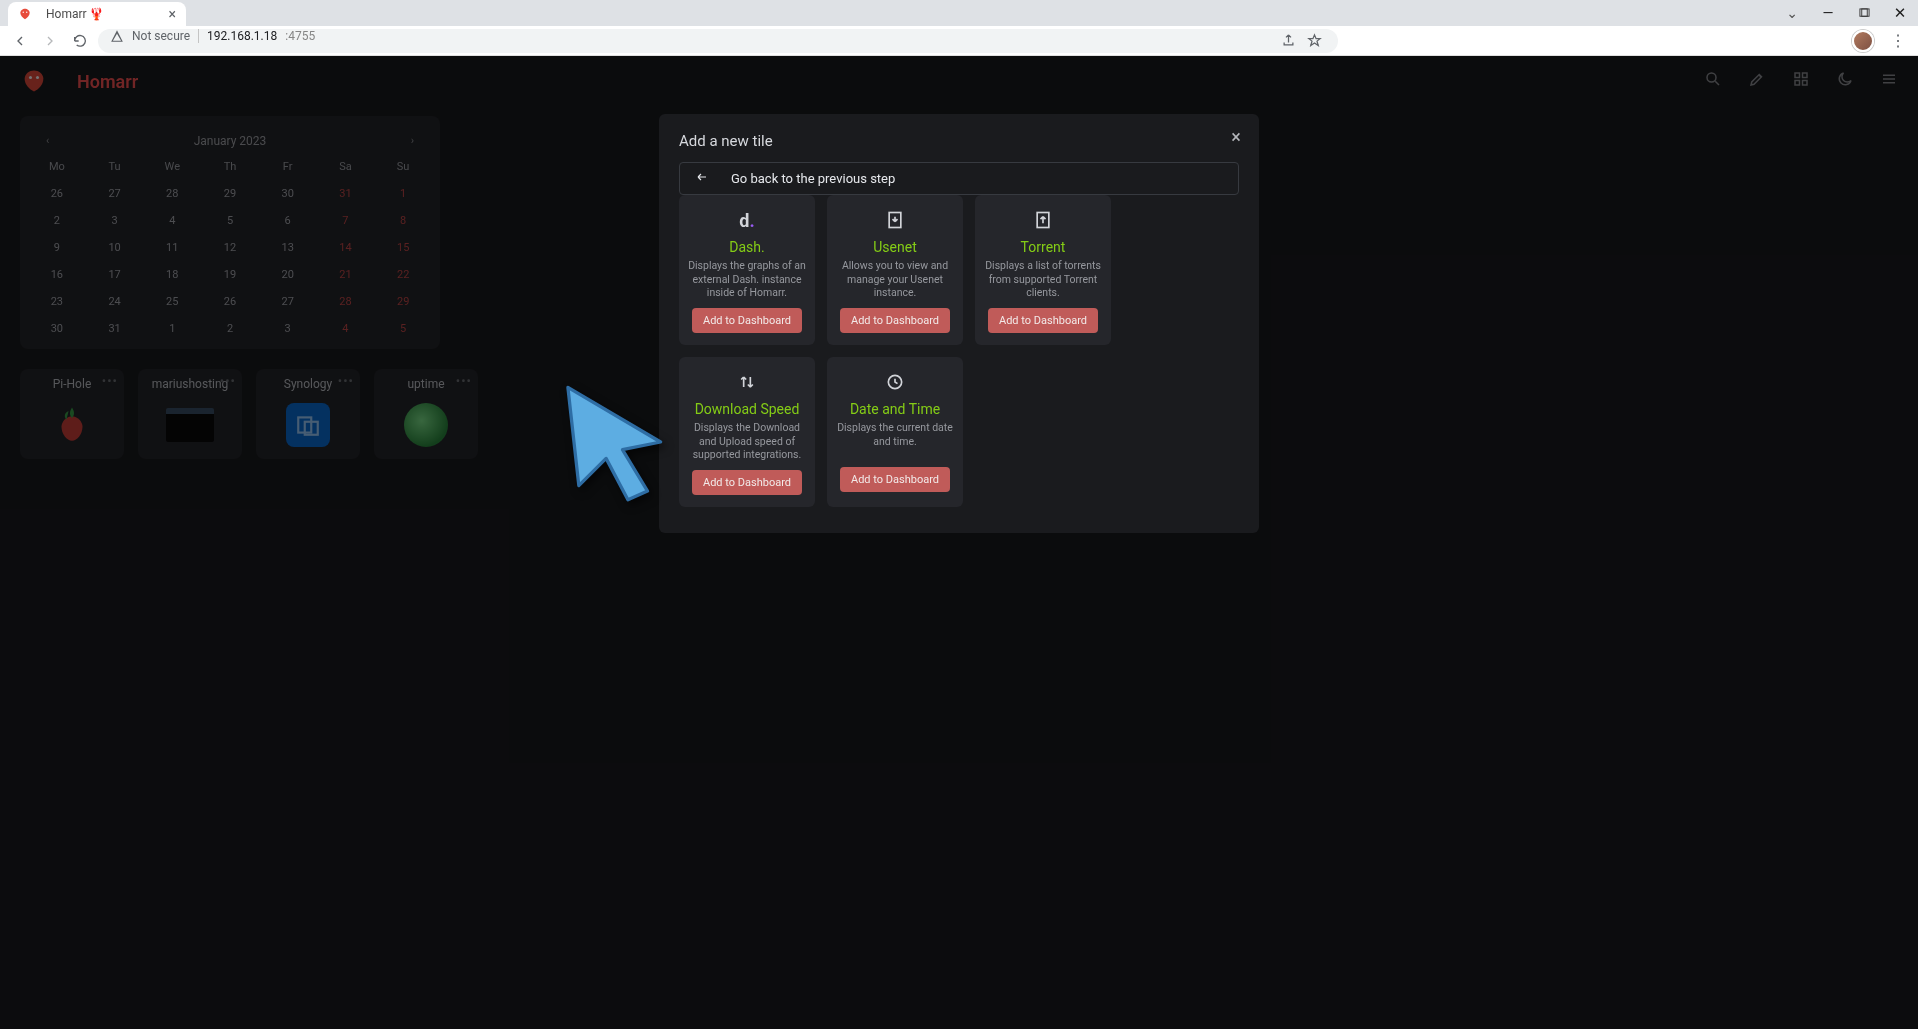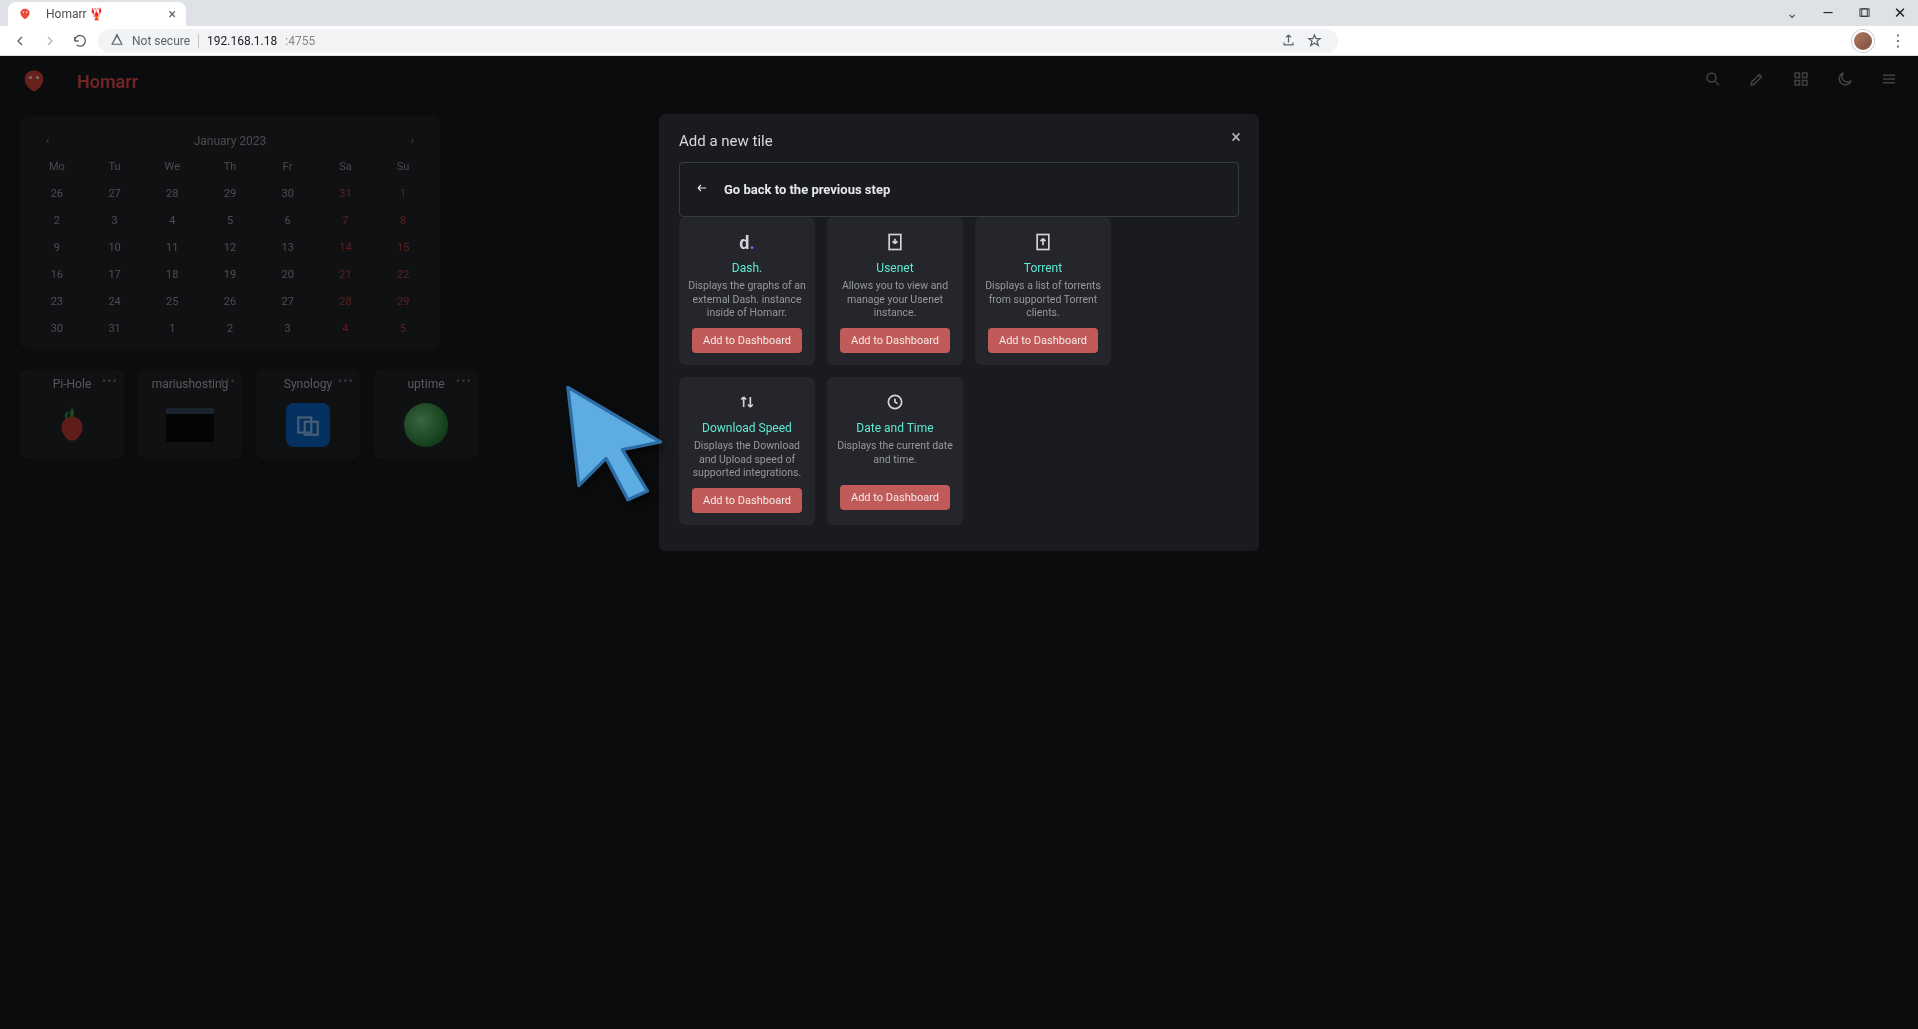--- a/index.html
+++ b/index.html
@@ -20,21 +20,21 @@
 
   
   .tabstrip{height:26px;background:var(--chrome-d);display:flex;align-items:flex-end;position:relative}
   .tab{background:#fff;height:24px;border-radius:8px 8px 0 0;display:flex;align-items:center;padding:0 10px;gap:14px;margin-left:8px;width:178px;font-size:12px;color:#4c4c4c;position:relative}
   .tab .fav{width:14px;height:14px;border-radius:3px;display:inline-flex;align-items:center;justify-content:center}
   .tab .close{margin-left:auto;color:#5f6368;font-size:14px;line-height:1}
   .win-controls{position:absolute;right:0;top:0;height:26px;display:flex;align-items:center;gap:0}
   .win-controls span{width:36px;text-align:center;color:#1b1b1b}
   .toolbar{height:30px;background:#fff;display:flex;align-items:center;padding:0 8px;gap:6px;border-bottom:1px solid #e0e0e0}
   .tb{width:24px;height:24px;display:flex;align-items:center;justify-content:center;color:#5f6368;border-radius:50%}
-  .urlbar{flex:0 0 auto;background:var(--urlbar);height:24px;border-radius:14px;display:flex;align-items:center;padding:0 12px;font-size:12px;color:#5f6368;gap:8px;width:1240px}
+  .urlbar{flex:0 0 auto;background:var(--urlbar);height:24px;border-radius:14px;display:flex;padding:0 12px;font-size:12px;color:#5f6368;gap:8px;width:1240px}
   .urlbar .sep{width:1px;height:14px;background:#c4c4c4}
   .urlbar .addr{color:#202124}
   .urlbar .port{color:#868686}
   .urlright{margin-left:auto;display:flex;align-items:center;gap:2px;color:#5f6368}
   .toolbar-right{margin-left:auto;display:flex;align-items:center;gap:12px}
   .avatar{width:22px;height:22px;border-radius:50%;background:linear-gradient(135deg,#b17a5f,#7d5042);border:2px solid #fff;box-shadow:0 0 0 1px #ccc}
 
   
   .app{position:relative;height:calc(1029px - 56px);background:var(--bg);color:var(--text);overflow:hidden}
   .app-dim{position:absolute;inset:0;background:rgba(0,0,0,0.55);z-index:5}
@@ -57,28 +57,28 @@
   .apps-row{display:flex;gap:14px;margin-top:6px}
   .app-tile{width:104px;background:var(--panel);border-radius:8px;padding:8px;display:flex;flex-direction:column;align-items:center;gap:8px;position:relative}
   .app-tile .name{font-size:12px;color:#bfc2c8}
   .app-tile .dots{position:absolute;right:6px;top:4px;color:#6e7177;font-size:13px;letter-spacing:1px}
   .app-tile .ic{width:52px;height:52px;border-radius:8px;display:flex;align-items:center;justify-content:center}
 
   
   .modal{position:absolute;z-index:10;left:50%;top:58px;transform:translateX(-50%);width:600px;background:var(--bg);border-radius:6px;padding:18px 20px 26px}
   .modal-title{font-size:15px;color:#d6d8dd;margin-bottom:12px}
   .modal-close{position:absolute;right:12px;top:12px;color:#b5b7bc;width:22px;height:22px;text-align:center;font-size:18px;line-height:22px;cursor:pointer}
-  .back-row{border:1px solid #373a40;border-radius:4px;padding:19px 14px;display:flex;align-items:center;gap:14px;font-size:13px;color:#e6e8ec;font-weight:700;cursor:pointer}
+  .back-row{border:1px solid #373a40;border-radius:4px;padding:8px 14px;display:flex;align-items:center;gap:21px;font-size:13px;color:#e6e8ec;font-weight:400;cursor:pointer}
   .modal-desc{font-size:13.5px;color:#c6c8cd;margin:14px 0 16px;line-height:1.45}
   .tiles{display:flex;flex-wrap:wrap;gap:12px}
   .tile{width:136px;background:var(--panel);border-radius:6px;padding:12px 8px;display:flex;flex-direction:column;align-items:center;text-align:center}
   .tile-icon{height:26px;display:flex;align-items:center;justify-content:center;color:#d2d4d9}
   .tile-icon.dash{font-size:18px;font-weight:700}
   .tile-icon.dash .dot{color:#9b5cf6}
-  .tile-title{font-size:12px;color:#5eead4;margin-top:6px}
+  .tile-title{font-size:14px;color:#84cc16;margin-top:6px}
   .tile-desc{font-size:10.5px;color:#96989e;margin-top:4px;line-height:1.3;min-height:38px}
   .tile-btn{margin-top:8px;background:var(--accent);color:#f2e9e8;font-size:11px;font-weight:400;border:none;padding:6px 8px;border-radius:4px;cursor:pointer;width:110px}
 
   
   .cursor{position:absolute;z-index:20;left:562px;top:326px;pointer-events:none}
   .cursor svg{filter:drop-shadow(3px 4px 4px rgba(0,0,0,0.55))}
 </style>
 </head>
 <body>
 

